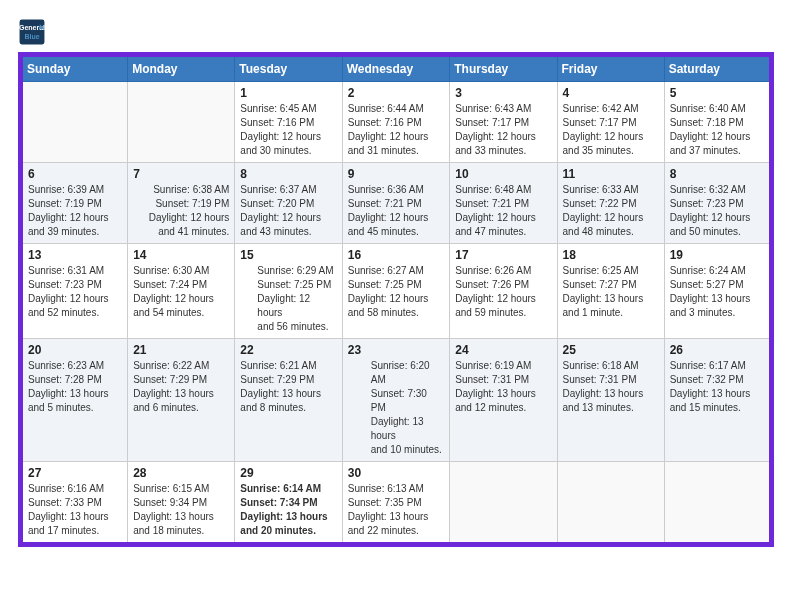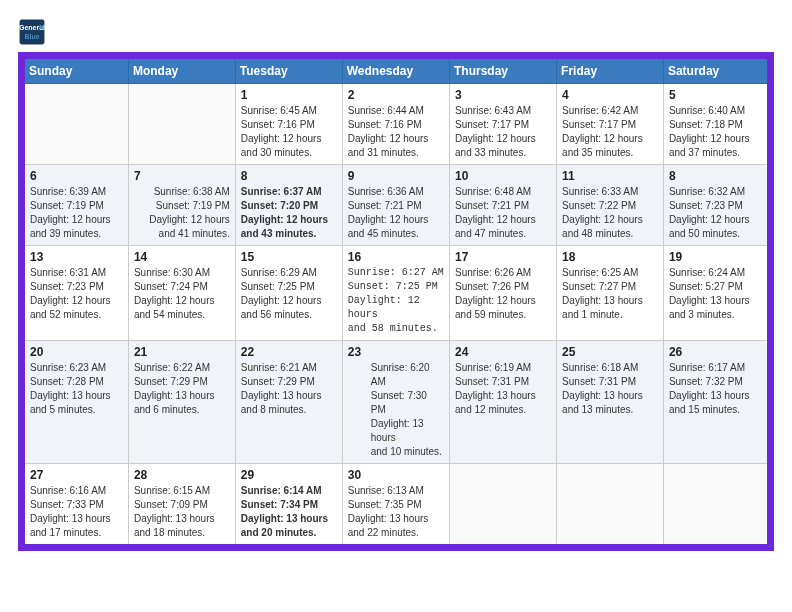--- a/index.html
+++ b/index.html
@@ -38,21 +38,21 @@
       color: #1a3a5c;
       line-height: 1.1;
     }
     .sub-title {
       font-size: 13px;
       color: #444;
     }
     .calendar {
       width: 100%;
       border-collapse: collapse;
-      border: 7px solid #6d28d9;
+      border: 5px solid #6d28d9;
     }
     .calendar th {
       background: #3a7abf;
       color: #fff;
       font-size: 12px;
       font-weight: bold;
       padding: 5px 4px;
       text-align: left;
       border: 1px solid #2a6aaf;
     }
@@ -163,21 +163,21 @@
           </td>
           <td>
             <div class="day-num">7</div>
             <div class="day-info" style="white-space: pre-line; text-align: right;">Sunrise: 6:38 AM
 Sunset: 7:19 PM
 Daylight: 12 hours
 and 41 minutes.</div>
           </td>
           <td>
             <div class="day-num">8</div>
-            <div class="day-info" style="white-space: pre-line; font-weight: bold;">Sunrise: 6:37 AM
+            <div class="day-info" style="white-space: pre-line;">Sunrise: 6:37 AM
 Sunset: 7:20 PM
 Daylight: 12 hours
 and 43 minutes.</div>
           </td>
           <td>
             <div class="day-num">9</div>
             <div class="day-info" style="white-space: pre-line;">Sunrise: 6:36 AM
 Sunset: 7:21 PM
 Daylight: 12 hours
 and 45 minutes.</div>
@@ -214,28 +214,28 @@
           </td>
           <td>
             <div class="day-num">14</div>
             <div class="day-info" style="white-space: pre-line;">Sunrise: 6:30 AM
 Sunset: 7:24 PM
 Daylight: 12 hours
 and 54 minutes.</div>
           </td>
           <td>
             <div class="day-num">15</div>
-            <div class="day-info" style="white-space: pre-line;">Sunrise: 6:29 AM
+            <div class="day-info" style="white-space: pre-line; margin-left: 17px;">Sunrise: 6:29 AM
 Sunset: 7:25 PM
 Daylight: 12 hours
 and 56 minutes.</div>
           </td>
           <td>
             <div class="day-num">16</div>
-            <div class="day-info" style="white-space: pre-line; font-family: Liberation Mono, monospace;">Sunrise: 6:27 AM
+            <div class="day-info" style="white-space: pre-line;">Sunrise: 6:27 AM
 Sunset: 7:25 PM
 Daylight: 12 hours
 and 58 minutes.</div>
           </td>
           <td>
             <div class="day-num">17</div>
             <div class="day-info" style="white-space: pre-line;">Sunrise: 6:26 AM
 Sunset: 7:26 PM
 Daylight: 12 hours
 and 59 minutes.</div>
@@ -310,21 +310,21 @@
           <td>
             <div class="day-num">27</div>
             <div class="day-info" style="white-space: pre-line;">Sunrise: 6:16 AM
 Sunset: 7:33 PM
 Daylight: 13 hours
 and 17 minutes.</div>
           </td>
           <td>
             <div class="day-num">28</div>
             <div class="day-info" style="white-space: pre-line;">Sunrise: 6:15 AM
-Sunset: 7:09 PM
+Sunset: 9:34 PM
 Daylight: 13 hours
 and 18 minutes.</div>
           </td>
           <td>
             <div class="day-num">29</div>
             <div class="day-info" style="white-space: pre-line; font-weight: bold;">Sunrise: 6:14 AM
 Sunset: 7:34 PM
 Daylight: 13 hours
 and 20 minutes.</div>
           </td>

